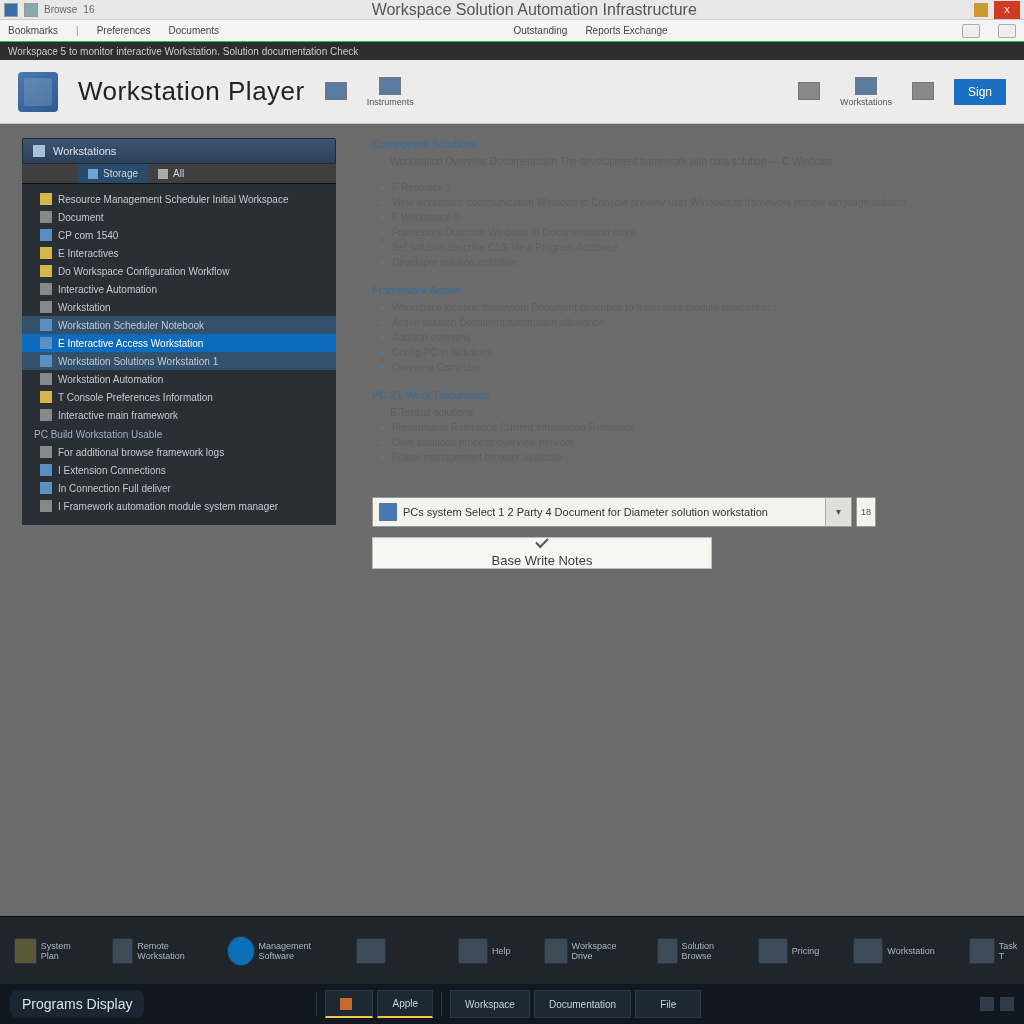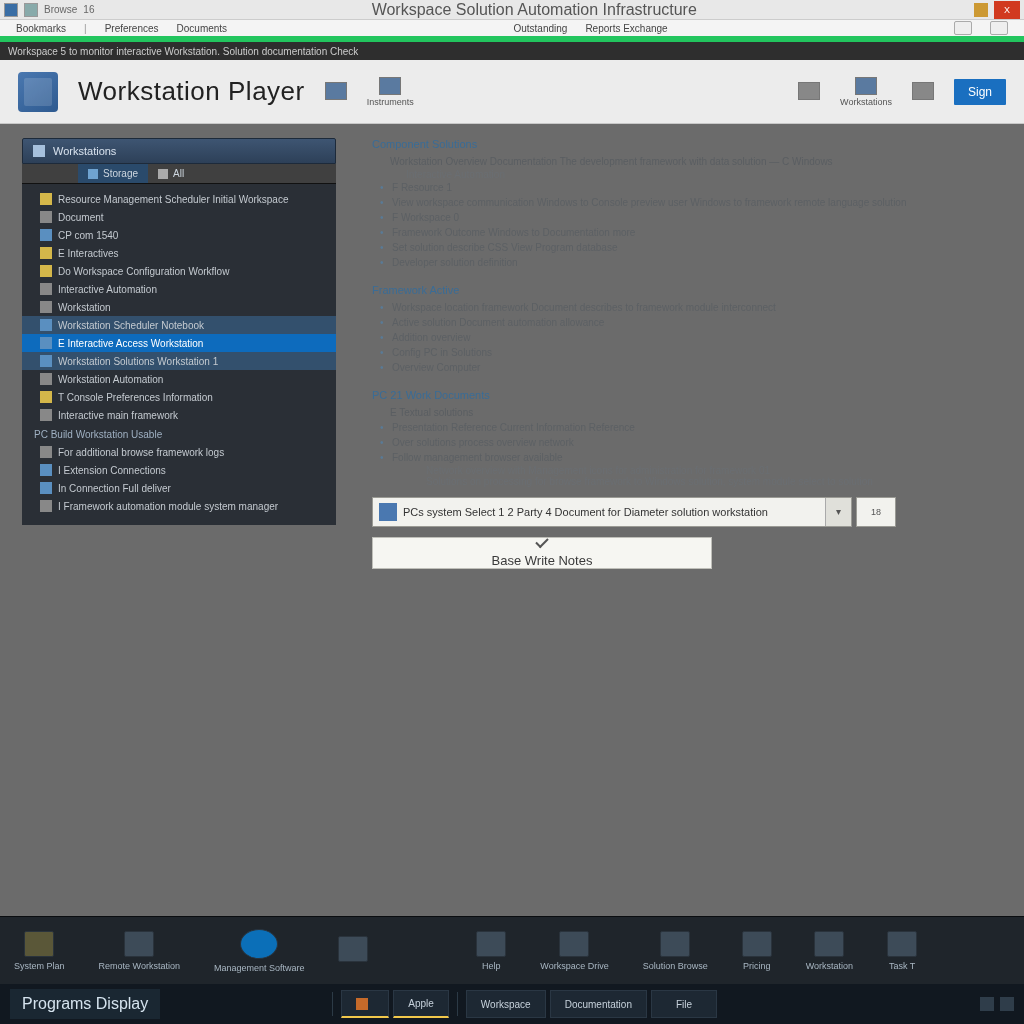--- a/index.html
+++ b/index.html
@@ -7,21 +7,21 @@
 
 
 .winbar { height: 20px; background: #e8e8e8; display: flex; align-items: center; padding: 0 4px; gap: 6px; border-bottom: 1px solid #ccc; }
 .winbar .ico { width: 14px; height: 14px; background: #3a6ea5; border: 1px solid #999; }
 .winbar .title-center { flex: 1; text-align: center; color: #555; font-size: 16px; }
 .winbar .close { width: 26px; height: 18px; background: #d13a1f; color: #fff; text-align: center; line-height: 18px; font-size: 9px; }
 .winbar .txt { color: #666; font-size: 10px; }
 .winbar .warn { width: 14px; height: 14px; background: #c93; }
 
 
-.menubar { height: 22px; background: #f4f4f4; display: flex; align-items: center; padding: 0 16px; gap: 18px; border-bottom: 6px solid #22c55e; color: #444; font-size: 10px; }
+.menubar { height: 22px; background: #f4f4f4; display: flex; align-items: center; padding: 0 8px; gap: 18px; border-bottom: 1px solid #22c55e; color: #444; font-size: 10px; }
 .menubar .spacer { flex: 1; }
 .menubar .ico2 { width: 18px; height: 14px; border: 1px solid #aaa; background: #eee; border-radius: 2px; }
 
 
 .substrip { height: 18px; background: #2e2e2e; color: #ccc; font-size: 10px; display: flex; align-items: center; padding: 0 8px; }
 
 
 .brandrow { height: 64px; background: #ececec; display: flex; align-items: center; padding: 0 18px; gap: 20px; border-bottom: 1px solid #c8c8c8; }
 .brandrow .cube { width: 40px; height: 40px; background: linear-gradient(145deg,#4a78b0,#2e5a90); border-radius: 4px; position: relative; }
 .brandrow .cube::after { content:""; position:absolute; inset:6px; background: rgba(255,255,255,.15); border-radius: 2px; }
@@ -59,33 +59,33 @@
 .content .line { color: #5a5e62; font-size: 10px; padding: 2px 0 2px 18px; }
 .content .sub { padding-left: 34px; color: #6a6e72; font-size: 10px; }
 .content ul { list-style: none; }
 .content ul li { padding: 2px 0 2px 20px; position: relative; }
 .content ul li::before { content: "•"; position: absolute; left: 8px; color: #5a7a95; }
 
 .combo { margin-top: 10px; height: 30px; width: 480px; background: #f2f2ee; border: 1px solid #9a9a94; display: flex; align-items: center; padding: 0 6px; gap: 6px; }
 .combo .cic { width: 18px; height: 18px; background: #4a78b0; }
 .combo .ctxt { flex: 1; color: #333; font-size: 11px; overflow: hidden; white-space: nowrap; }
 .combo .drop { width: 26px; height: 28px; background: #e0e0da; border-left: 1px solid #aaa; margin: 0 -6px 0 0; text-align: center; line-height: 28px; color: #555; }
-.combo2 { width: 40px; height: 30px; background: #f2f2ee; border: 1px solid #9a9a94; display: inline-flex; align-items: center; justify-content: center; color: #555; font-size: 9px; margin-left: 4px; vertical-align: top; }
+.combo2 { width: 20px; height: 30px; background: #f2f2ee; border: 1px solid #9a9a94; display: inline-flex; align-items: center; justify-content: center; color: #555; font-size: 9px; margin-left: 4px; vertical-align: top; }
 .inputrow { margin-top: 10px; }
 .textin { height: 32px; width: 340px; background: #f6f6f2; border: 1px solid #bfbfb9; display: flex; align-items: center; padding: 0 10px; gap: 8px; color: #3a3a3a; font-size: 13px; flex-direction: column; }
 .textin .pen { width: 12px; height: 12px; border-left: 2px solid #555; border-bottom: 2px solid #555; transform: rotate(-45deg); }
 
 
 .dock { position: absolute; left: 0; right: 0; bottom: 40px; height: 68px; background: #1f252b; display: flex; align-items: center; padding: 0 14px; gap: 34px; border-top: 1px solid #0a0d10; }
-.dock .ditem { display: flex; flex-direction: column; align-items: center; gap: 4px; color: #a8b6c2; font-size: 9px; }
+.dock .ditem { display: flex; flex-direction: row; align-items: center; gap: 4px; color: #a8b6c2; font-size: 9px; }
 .dock .ditem .dic { width: 30px; height: 26px; background: #3d4b58; border: 1px solid #2a333c; border-radius: 2px; }
 .dock .ditem.big .dic { width: 38px; height: 30px; background: #0b6fb8; border-radius: 50%; }
 
 .taskbar { position: absolute; left: 0; right: 0; bottom: 0; height: 40px; background: #111820; display: flex; align-items: center; padding: 0 10px; gap: 4px; color: #c7d2dc; font-size: 10px; }
-.taskbar .start { background: #1a2732; padding: 6px 12px; font-size: 16px; color: #d5e3ee; }
+.taskbar .start { background: #1a2732; padding: 6px 12px; font-size: 14px; color: #d5e3ee; border-radius: 8px; }
 .taskbar .task { height: 28px; padding: 0 14px; background: #1d2833; border: 1px solid #2a3744; display: flex; align-items: center; gap: 6px; font-size: 10px; }
 .taskbar .task.active { border-bottom: 2px solid #f2c84b; }
 .taskbar .task .tki { width: 12px; height: 12px; background: #c56a2a; }
 .taskbar .sep { width: 1px; height: 24px; background: #2c3a46; margin: 0 4px; }
 .taskbar .tray { margin-left: auto; display: flex; gap: 6px; }
 .taskbar .tray .tri { width: 14px; height: 14px; background: #2f3d4a; }
 </style>
 </head>
 <body>
 

